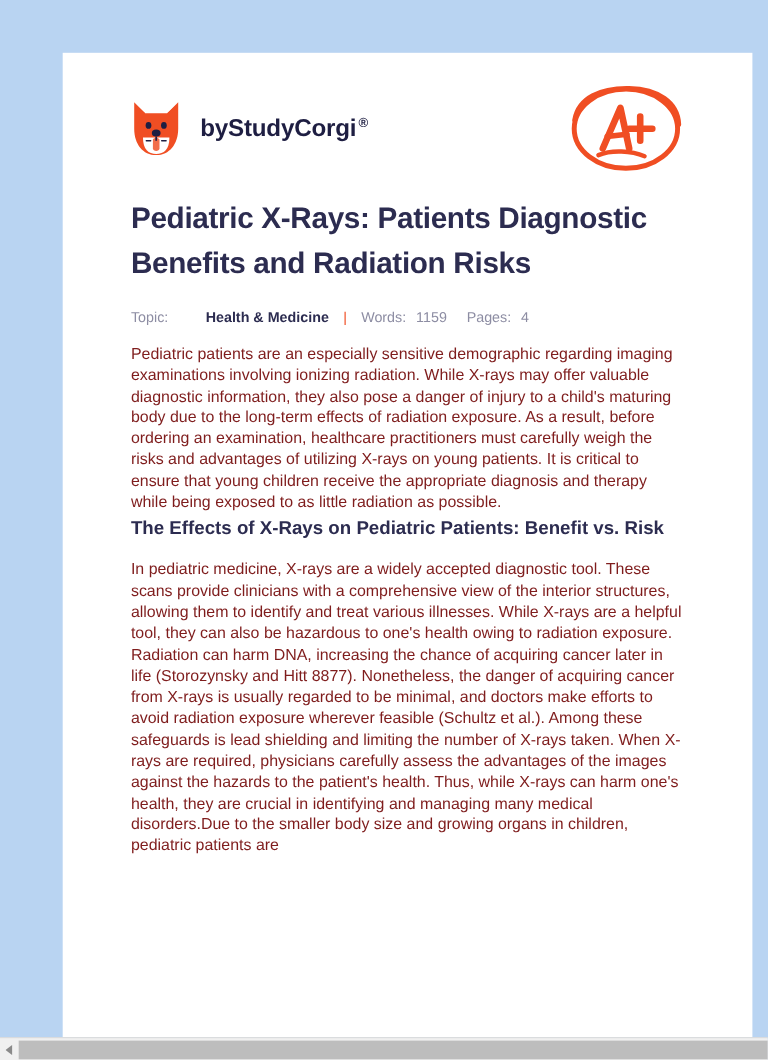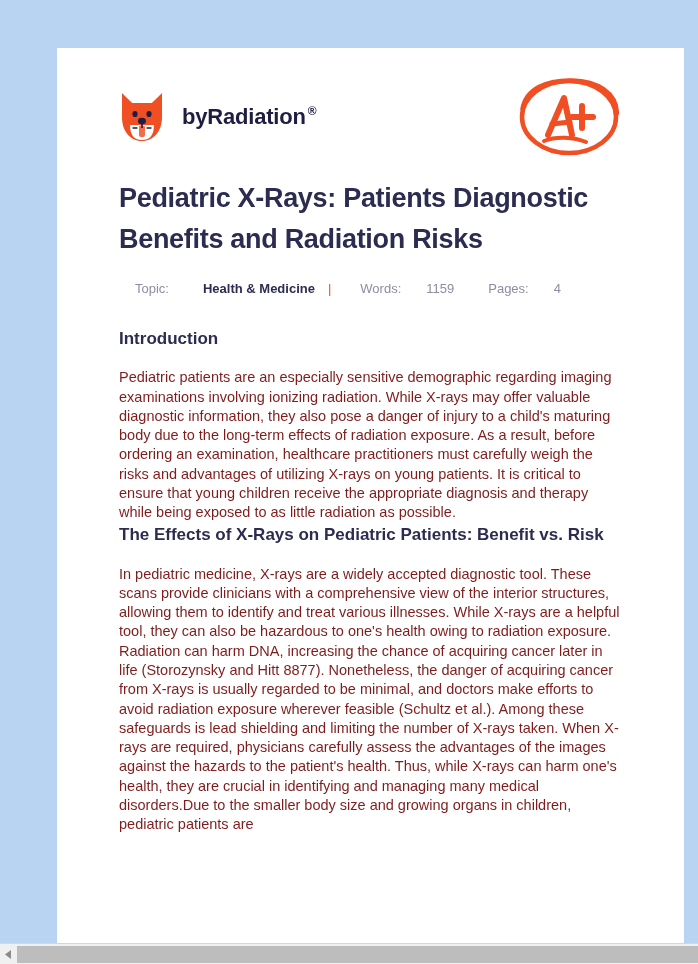--- a/index.html
+++ b/index.html
@@ -48,21 +48,21 @@
     margin-top:25px;
   }
 
   
   .doc-meta {
     margin-top:21px;
     font-size:13px; color:#8d8da3;
     display:flex; align-items:center; flex-wrap:wrap;
     white-space:pre;
   }
-  .meta-label { color:#8d8da3;margin-left:16px; }
+  .meta-label { color:#8d8da3; }
   .meta-strong { color:#2c2c50; font-weight:bold;margin-left:25px; }
   .meta-sep { color:#f04e23; margin:0 13px; font-weight:400; }
   .meta-gap { display:inline-block; width:9px; }
 
   
   h2.section-heading {
     font-size:17px; font-weight:bold; color:#2c2c50;
     line-height:1.48;
     margin-top:30px;
   }
@@ -112,42 +112,41 @@
             <ellipse cx="16" cy="23" rx="2.6" ry="3.1" fill="#1e1e42"></ellipse>
             <ellipse cx="30" cy="23" rx="2.6" ry="3.1" fill="#1e1e42"></ellipse>
             <path d="M23 30 m-4 0 a4 3.2 0 1 0 8 0 a4 3.2 0 1 0 -8 0" fill="#1e1e42"></path>
             <path d="M11 34 C11 45 16 49 23 49 C30 49 35 45 35 34 Z" fill="#ffffff"></path>
             <path d="M20 36 C20 34 26 34 26 36 L26 44 C26 47 20 47 20 44 Z" fill="#f26d4a"></path>
             <path d="M23 33 L23 37" stroke="#1e1e42" stroke-width="1.6"></path>
             <path d="M14 37 L18 37 M28 37 L32 37" stroke="#1e1e42" stroke-width="1.3" stroke-linecap="round"></path>
           </svg>
           <div class="brand-text">
             <span>by </span>
-              <span>Radiation</span>
+              <span>StudyCorgi</span>
               <span class="brand-reg">®</span>
           </div>
         </div>
 
         <svg class="grade-badge" viewBox="0 0 106 84">
           <ellipse cx="53" cy="42" rx="47" ry="36" fill="none" stroke="#f04e23" stroke-width="4.5"></ellipse>
           <path d="M6.5 34 C10 14 30 5 56 5.5 C82 6 100 18 101 38" fill="none" stroke="#f04e23" stroke-width="4.5" stroke-linecap="round"></path>
           <path d="M32 60 L48 23 L56 60" fill="none" stroke="#f04e23" stroke-width="6" stroke-linecap="round" stroke-linejoin="round"></path>
           <path d="M36 49 L54 47" fill="none" stroke="#f04e23" stroke-width="5" stroke-linecap="round"></path>
           <path d="M66 31 L66 53 M56 42 L77 42" fill="none" stroke="#f04e23" stroke-width="6" stroke-linecap="round"></path>
           <path d="M28 66 C40 61 58 62 70 67" fill="none" stroke="#f04e23" stroke-width="4" stroke-linecap="round"></path>
         </svg>
       </div>
 
       <h1 class="doc-title">Pediatric X-Rays: Patients Diagnostic Benefits and Radiation Risks</h1>
 
       <div class="doc-meta">
         <span class="meta-label">Topic:</span><span class="meta-gap"></span><span class="meta-strong">Health &amp; Medicine</span><span class="meta-sep">|</span><span class="meta-label">Words:</span><span class="meta-gap"></span><span class="meta-label">1159</span><span class="meta-gap"></span><span class="meta-gap"></span><span class="meta-label">Pages:</span><span class="meta-gap"></span><span class="meta-label">4</span>
       </div>
 
-      <h2 class="section-heading">Introduction</h2>
       <p class="body-text">Pediatric patients are an especially sensitive demographic regarding imaging examinations involving ionizing radiation. While X-rays may offer valuable diagnostic information, they also pose a danger of injury to a child's maturing body due to the long-term effects of radiation exposure. As a result, before ordering an examination, healthcare practitioners must carefully weigh the risks and advantages of utilizing X-rays on young patients. It is critical to ensure that young children receive the appropriate diagnosis and therapy while being exposed to as little radiation as possible.</p>
 
       <h2 class="section-heading tight">The Effects of X-Rays on Pediatric Patients: Benefit vs. Risk</h2>
       <p class="body-text">In pediatric medicine, X-rays are a widely accepted diagnostic tool. These scans provide clinicians with a comprehensive view of the interior structures, allowing them to identify and treat various illnesses. While X-rays are a helpful tool, they can also be hazardous to one's health owing to radiation exposure. Radiation can harm DNA, increasing the chance of acquiring cancer later in life (Storozynsky and Hitt 8877). Nonetheless, the danger of acquiring cancer from X-rays is usually regarded to be minimal, and doctors make efforts to avoid radiation exposure wherever feasible (Schultz et al.). Among these safeguards is lead shielding and limiting the number of X-rays taken. When X-rays are required, physicians carefully assess the advantages of the images against the hazards to the patient's health. Thus, while X-rays can harm one's health, they are crucial in identifying and managing many medical disorders.Due to the smaller body size and growing organs in children, pediatric patients are</p>
 
     </div>
   </div>
 
   <div id="hscroll">
     <div class="sb-arrow">

